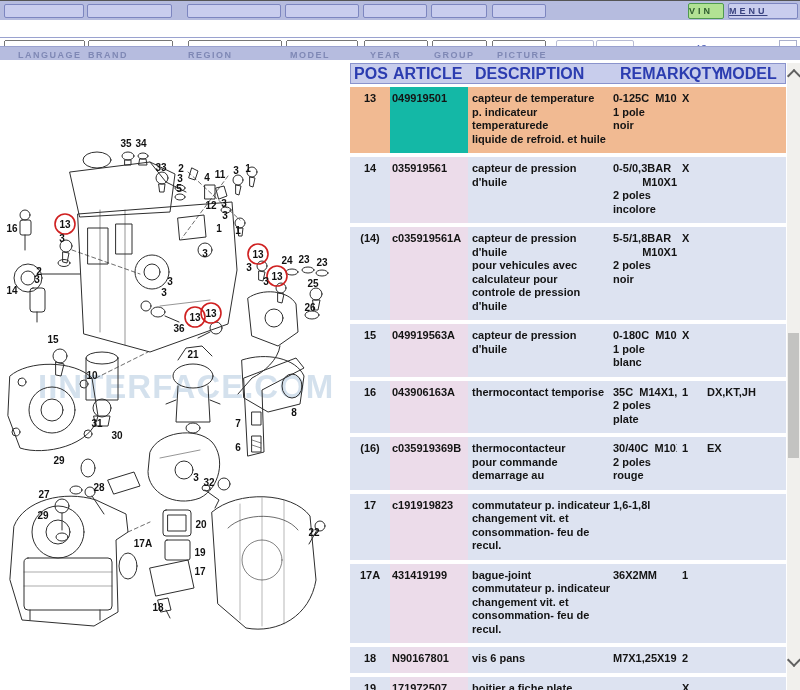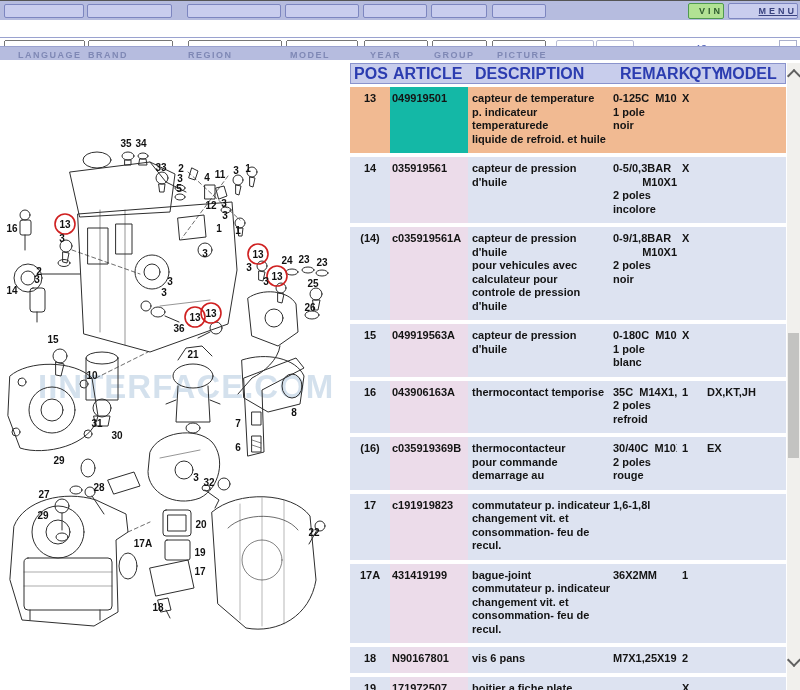--- a/index.html
+++ b/index.html
@@ -8,21 +8,21 @@
     font-family:"Liberation Sans","DejaVu Sans",sans-serif;
     -webkit-font-smoothing:antialiased;
   }
   
   .topbar{position:relative;width:800px;height:60px;border-top:1px solid #555;box-sizing:border-box;}
   .bar-row1{position:absolute;left:0;top:0;width:800px;height:19px;background:#b6bcdf;}
   .bar-row2{position:absolute;left:0;top:36px;width:800px;height:26px;background:#fff;border-top:1px solid #9aa2cf;}
   .bar-row3{position:absolute;left:0;top:45px;width:800px;height:15px;background:#b6bcdf;border-top:1px solid #9aa2cf;}
   .slotbox{position:absolute;top:3px;height:12px;background:#c9cdee;border:1px solid #7d86c0;border-radius:2px;}
   .tb-btn{position:absolute;top:2px;height:14px;font-size:9px;font-weight:bold;letter-spacing:3px;
-    text-align:right;line-height:14px;border-radius:2px;cursor:default;}
+    text-align:left;line-height:14px;border-radius:2px;cursor:default;}
   .vin{background:#b2e294;border:1px solid #4f9a4f;color:#2f5e2f;}
   .menu{background:#c9cdee;border:1px solid #7d86c0;color:#3a4380;}
   .tb-select{position:absolute;top:2px;height:22px;font-size:13px;font-family:"Liberation Sans",sans-serif;}
   .nav-btn{position:absolute;top:2px;height:21px;background:#fff;border:1px solid #b8bcd4;border-radius:2px;
     color:#4455bb;font-size:12px;font-weight:bold;text-align:center;line-height:19px;}
   .pic-count{position:absolute;top:5px;color:#5566bb;font-size:12px;}
   .mini-box{position:absolute;top:2px;width:16px;height:20px;background:#fff;border:1px solid #aab0cc;}
   .bar-label{position:absolute;top:3px;color:#7f88b5;font-size:9px;font-weight:bold;letter-spacing:1.5px;}
   
   .main{position:relative;width:800px;height:630px;}
@@ -357,21 +357,21 @@
           <div class="row">
             <div class="c-pos">(14)</div>
             <div class="c-article">c035919561A</div>
             <div class="c-desc">
               <div>capteur de pression d'huile</div>
               <div>pour vehicules avec</div>
               <div>calculateur pour</div>
               <div>controle de pression d'huile</div>
             </div>
             <div class="c-remark">
-              <div>0-9/1,8BAR</div>
+              <div>5-5/1,8BAR</div>
               <div style="text-align: right;">M10X1</div>
               <div>2 poles</div>
               <div>noir</div>
             </div>
             <div class="c-qty">X</div>
             <div class="c-model"></div>
           </div>
           <div class="row">
             <div class="c-pos">15</div>
             <div class="c-article">049919563A</div>
@@ -388,21 +388,21 @@
           </div>
           <div class="row">
             <div class="c-pos">16</div>
             <div class="c-article">043906163A</div>
             <div class="c-desc">
               <div>thermocontact temporise</div>
             </div>
             <div class="c-remark">
               <div>35C  M14X1,</div>
               <div>2 poles</div>
-              <div>refroid</div>
+              <div>plate</div>
             </div>
             <div class="c-qty">1</div>
             <div class="c-model">DX,KT,JH</div>
           </div>
           <div class="row">
             <div class="c-pos">(16)</div>
             <div class="c-article">c035919369B</div>
             <div class="c-desc">
               <div>thermocontacteur</div>
               <div>pour commande demarrage au</div>

